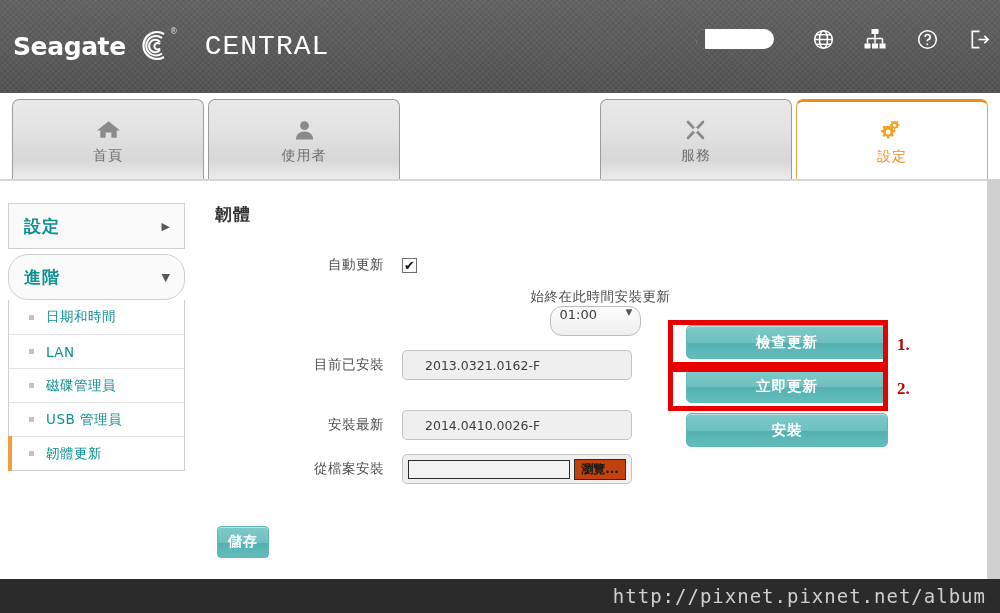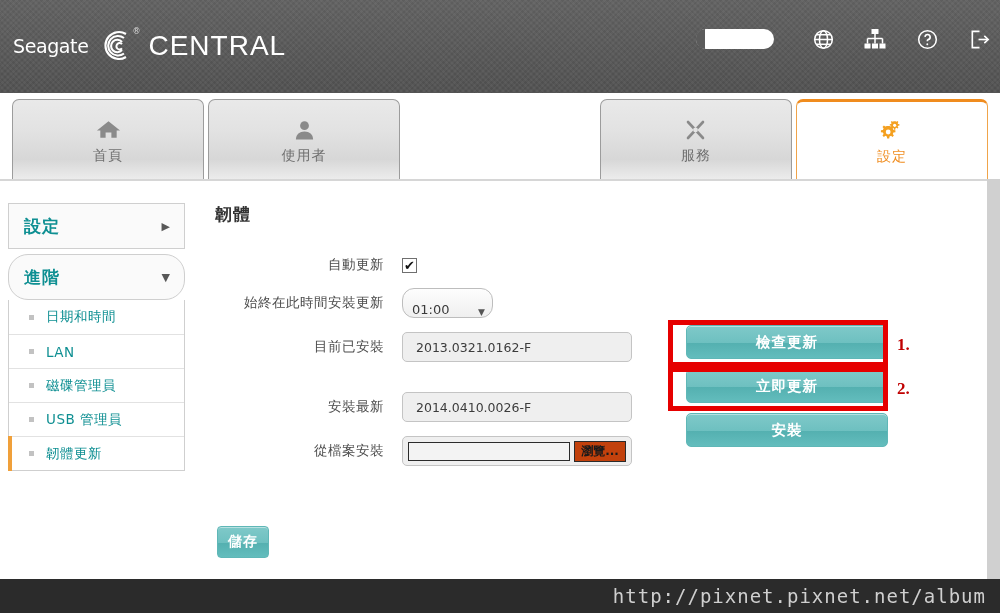--- a/index.html
+++ b/index.html
@@ -15,28 +15,28 @@
   .header {
     position: absolute; left: 0; top: 0; width: 1000px; height: 93px;
     background-color: #5b5b5b;
     background-image:
       repeating-linear-gradient(45deg, rgba(255,255,255,.035) 0 2px, rgba(0,0,0,0) 2px 4px),
       repeating-linear-gradient(-45deg, rgba(255,255,255,.035) 0 2px, rgba(0,0,0,0) 2px 4px),
       linear-gradient(180deg, #5e5e5e 0%, #555555 55%, #4e4e4e 100%);
   }
   .brand { position: absolute; left: 13px; top: 26px; display: flex; align-items: center; }
   .brand-seagate {
-    color: #fff; font-weight: normal; font-size: 19px; letter-spacing: -0.4px;
+    color: #fff; font-weight: bold; font-size: 25px; letter-spacing: -0.4px;
     font-family: "DejaVu Sans", "Liberation Sans", sans-serif;
   }
   .brand-swirl { position: relative; width: 46px; height: 40px; margin-left: 4px; }
   .brand-reg { position: absolute; right: -2px; top: 1px; color: #ddd; font-size: 8px; }
   .brand-central {
-    color: #fff; font-size: 28px; letter-spacing: 1px; margin-left: 10px;
-    font-family: Liberation Sans, sans-serif; font-weight: 400;
+    color: #fff; font-size: 28px; letter-spacing: 1px; margin-left: 29px;
+    font-family: Liberation Mono, monospace; font-weight: 400;
   }
 
   .hdr-icons { position: absolute; right: 8px; top: 26px; display: flex; align-items: center; gap: 26px; }
   .hdr-ico { width: 26px; height: 26px; display:flex; align-items:center; justify-content:center; cursor: pointer; }
   .pill {
     width: 78px; height: 20px; border-radius: 10px; background: #fff;
     position: relative; cursor: pointer; margin-right: 10px;
   }
   .pill::before {
     content:""; position:absolute; left:0px; top:0px; width:9px; height:20px;
@@ -104,28 +104,28 @@
 
   .chk {
     width: 15px; height: 15px; border: 1px solid #6f6f6f; background: #fff;
     display: flex; align-items: center; justify-content: center;
     font-size: 13px; color: #111; line-height: 1; cursor: pointer;
   }
 
   .select {
     width: 91px; height: 30px; border: 1px solid #bdbdbd; border-radius: 12px;
     background: linear-gradient(180deg, #fdfdfd, #efefef);
-    display: flex; align-items: flex-end; justify-content: space-between;
+    display: flex; align-items: flex-start; justify-content: space-between;
     padding: 0 7px 0 9px; font-size: 13px; color: #3a3a3a; cursor: pointer;
   }
   .select .caret { font-size: 9px; color: #555; }
 
   .textbox {
     width: 230px; height: 30px; border: 1px solid #c4c4c4; border-radius: 5px;
-    background: #efefef; display: flex; align-items: center; padding-left: 13px;
+    background: #efefef; display: flex; align-items: center; padding-left: 22px;
     font-size: 12.5px; color: #3c3c3c;
   }
 
   .filebox {
     width: 230px; height: 30px; border: 1px solid #c4c4c4; border-radius: 5px;
     background: #efefef; display: flex; align-items: center; padding: 0 5px; gap: 4px;
   }
   .file-field { flex: 1; height: 19px; background: #f3f3f3; border: 1px solid #2b2b2b; }
   .file-btn {
     height: 21px; min-width: 52px; border: 1px solid #2b2b2b; background: #c2410c;
@@ -332,21 +332,21 @@
 
         <div class="frow" style="margin-bottom:14px;">
           <div class="flabel">自動更新</div>
           <div class="fctl">
             <div class="chk">
               <span>✔</span>
             </div>
           </div>
         </div>
 
-        <div class="frow" style="margin-bottom:14px;">
+        <div class="frow" style="margin-bottom:14px;flex-direction:column;">
           <div class="flabel">始終在此時間安裝更新</div>
           <div class="fctl">
             <div class="select">
               <span>01:00</span>
               <span class="caret">▼</span>
             </div>
           </div>
         </div>
 
         <div class="frow" style="margin-bottom:30px;">

